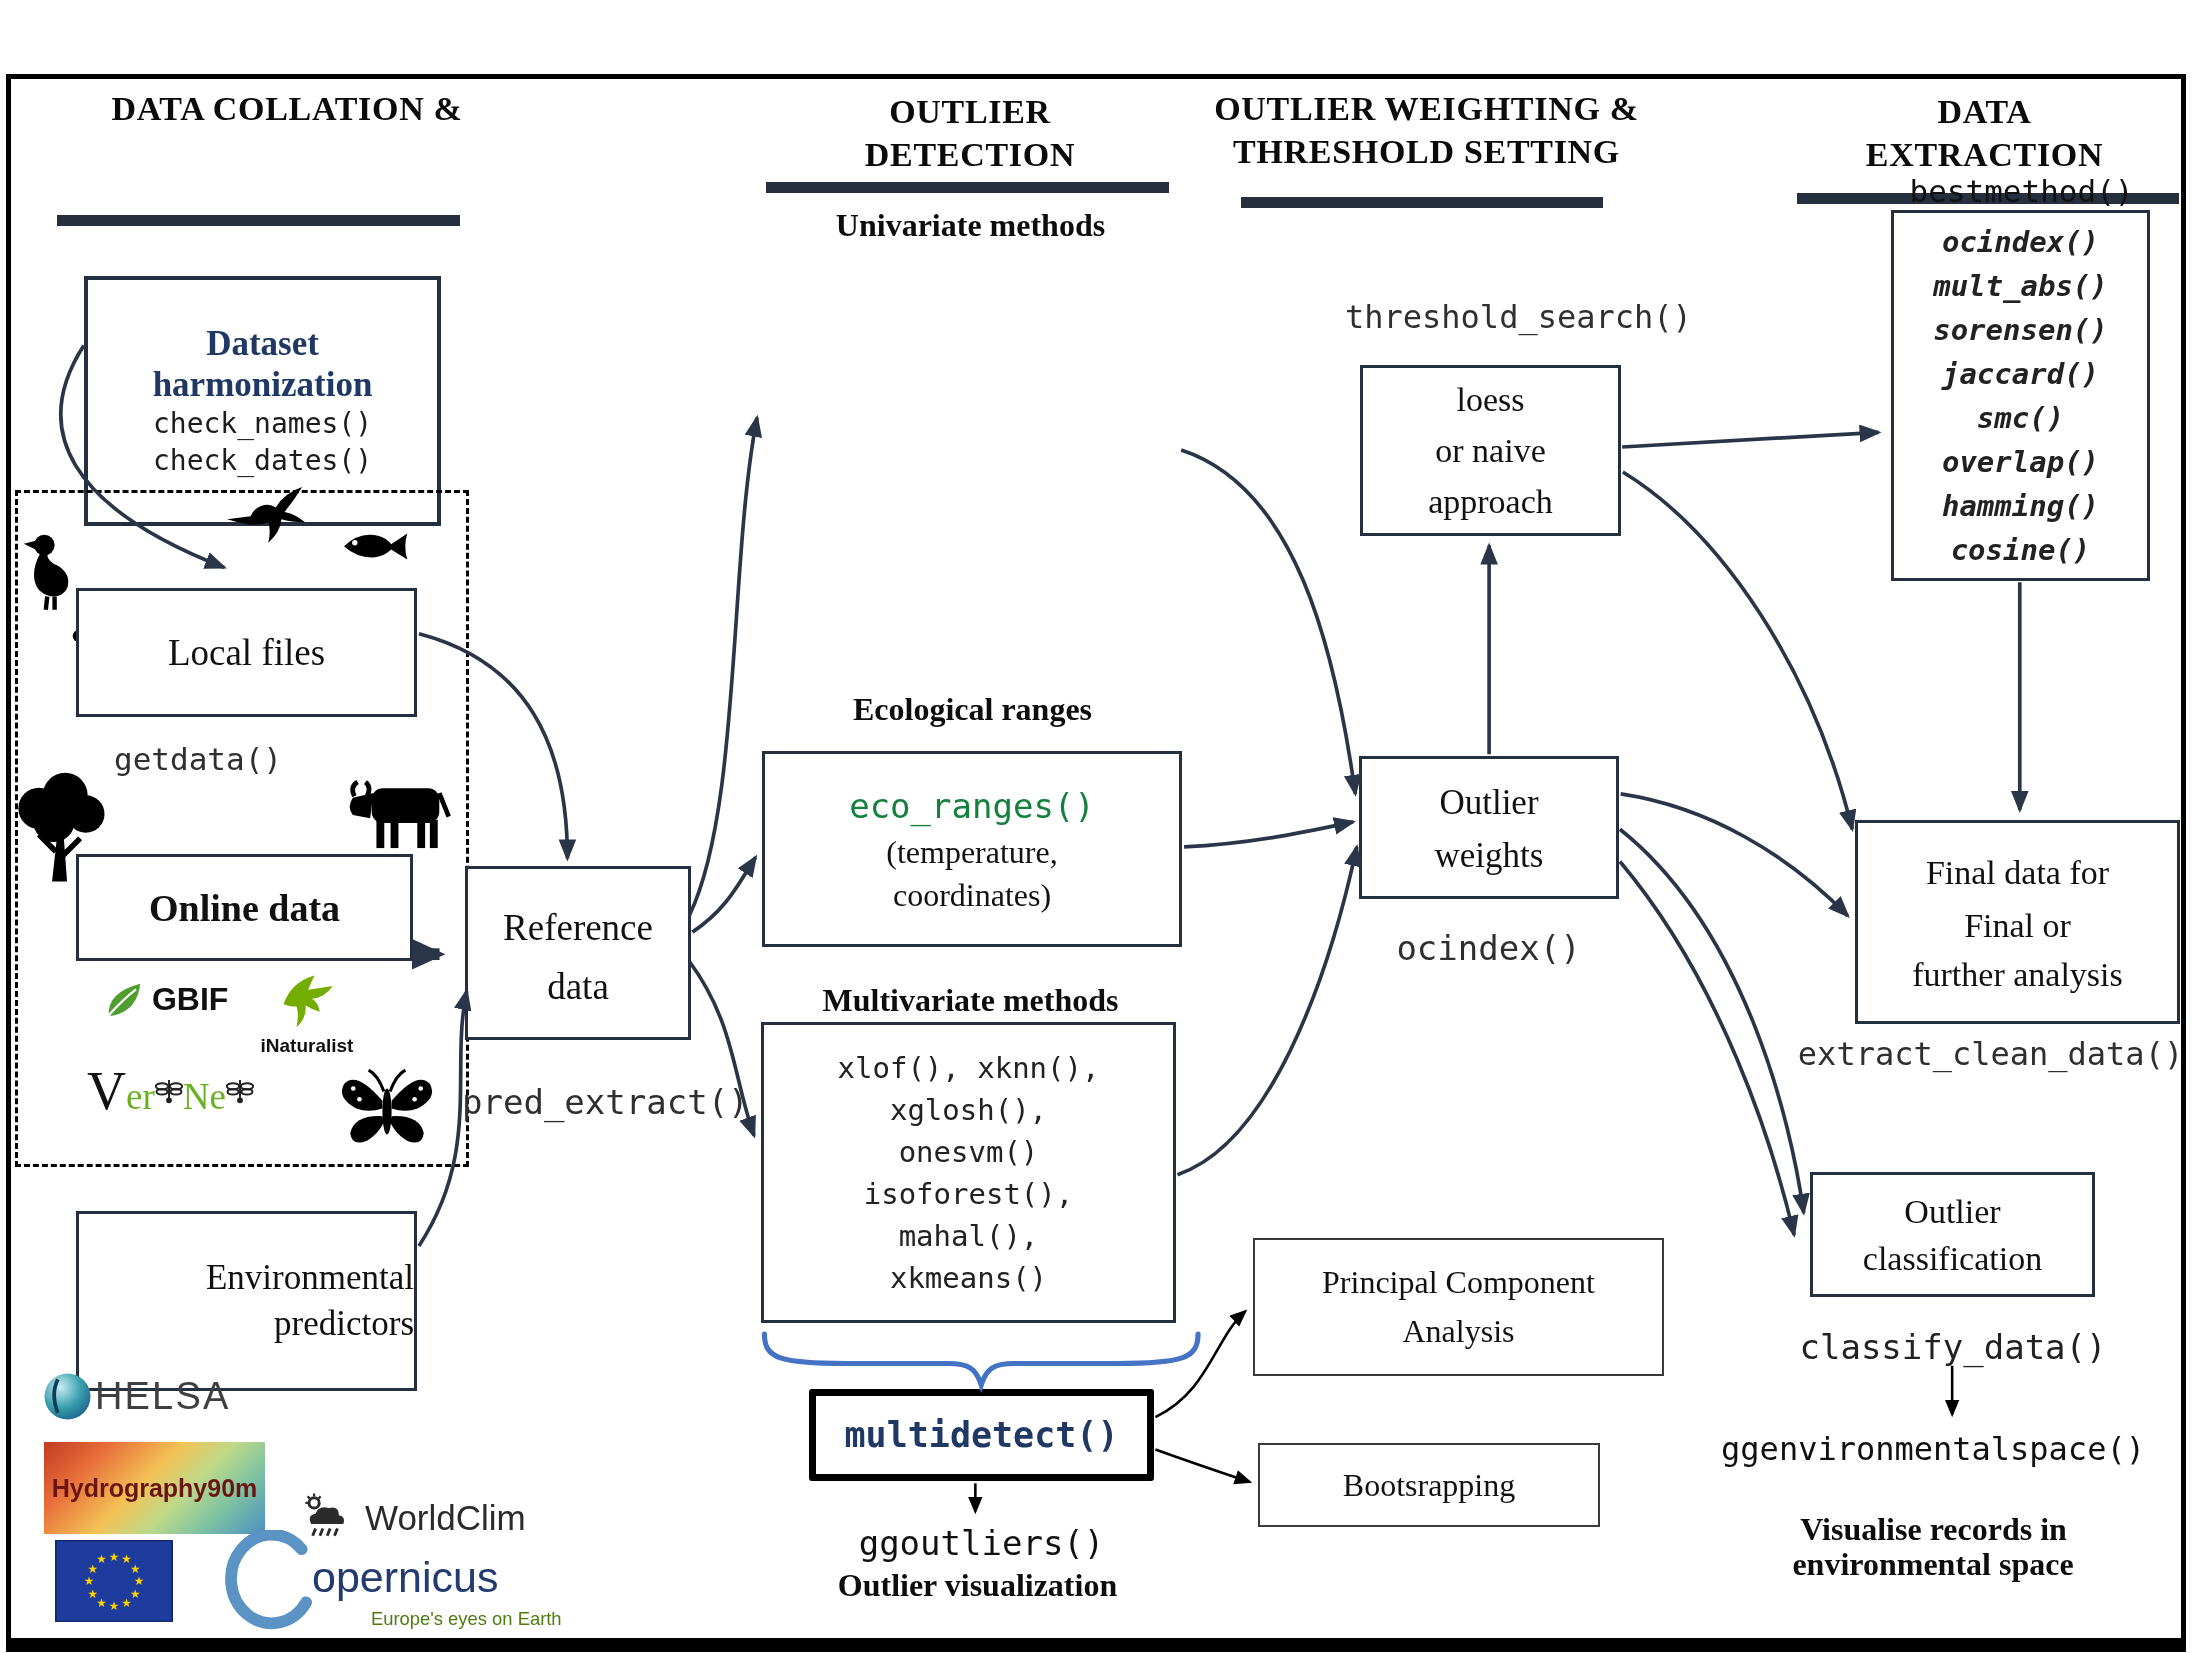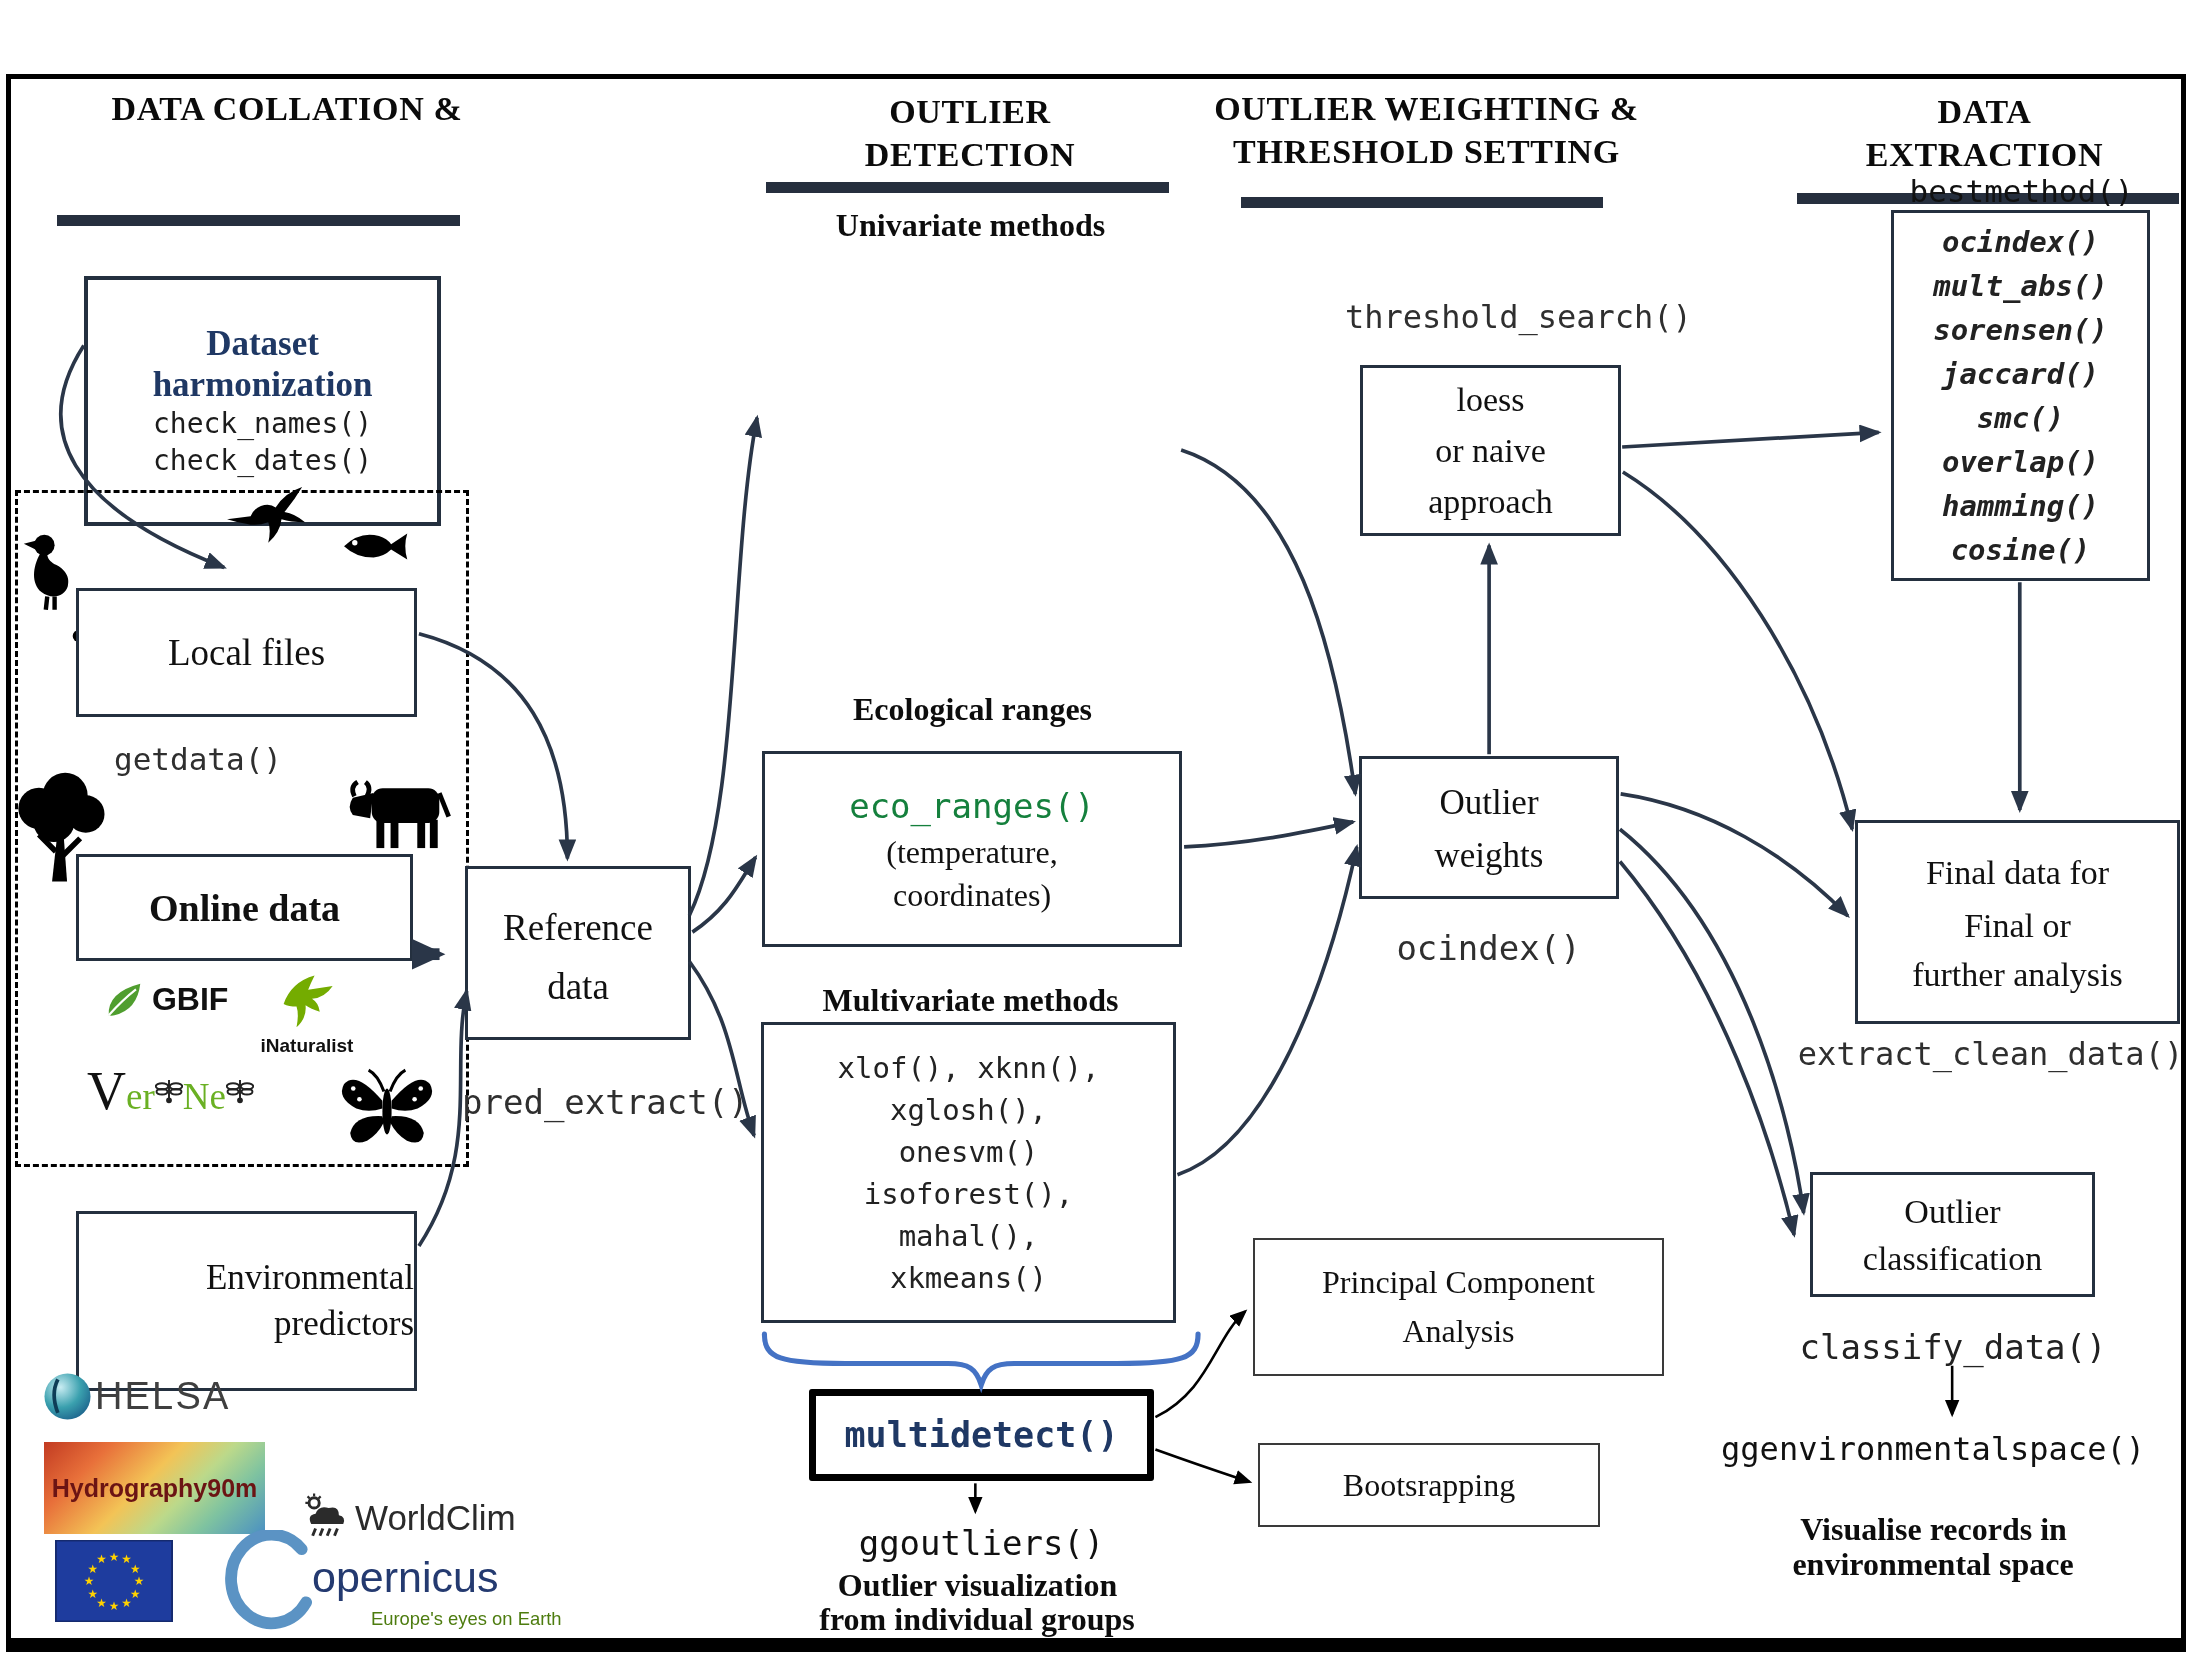--- a/index.html
+++ b/index.html
@@ -192,21 +192,21 @@
       <circle cx="33" cy="33" r="31" fill="url(#gl)"></circle>
       <path d="M20,10 Q10,30 20,55" stroke="#0e3d57" stroke-width="5" fill="none"></path>
     </svg>
     <span class="logotext" style="font-size:38px;color:#3f3f3f;letter-spacing:2.2px;">HELSA</span>
   </div>
 
   <div class="hydro" style="left:44px;top:1442px;width:221px;height:92px;">
     <span style="font-size:25px;color:#6b1414;">Hydrography90m</span>
   </div>
 
-  <div class="abs" style="left:301px;top:1492px;display:flex;align-items:center;gap:3px;">
+  <div class="abs" style="left:301px;top:1492px;display:flex;align-items:center;gap:13px;">
     <svg width="51" height="51" viewBox="0 0 70 70">
       <circle cx="18" cy="15" r="7" fill="none" stroke="#2b2b2b" stroke-width="4"></circle>
       <path d="M18,2 L18,6 M6,15 L10,15 M9,6 L12,9 M27,6 L24,9" stroke="#2b2b2b" stroke-width="3"></path>
       <path d="M14,44 Q8,32 20,30 Q24,18 38,22 Q52,18 52,32 Q62,34 58,44 Z" fill="#2b2b2b"></path>
       <path d="M20,50 L16,60 M30,50 L26,60 M40,50 L36,60 M50,50 L46,60" stroke="#2b2b2b" stroke-width="4"></path>
     </svg>
     <span class="logotext" style="font-size:35px;color:#2b2b2b;">WorldClim</span>
   </div>
 
   <svg class="icon" style="left:55px;top:1540px;" width="118" height="82" viewBox="0 0 160 112">
@@ -259,21 +259,20 @@
     <div>mahal(),</div>
     <div>xkmeans()</div>
   </div>
 
   <div class="box" style="left:809px;top:1389px;width:345px;height:92px;border:7.4px solid #000;border-radius:2.9px;">
     <div class="mono navy" style="font-size:35px;font-weight:bold;">multidetect()</div>
   </div>
 
   <div class="fn" style="left:809px;top:1523px;width:345px;text-align:center;font-size:34px;color:#111;">ggoutliers()</div>
   <div class="cap" style="left:757px;top:1567px;width:441px;">Outlier visualization</div>
-  <div class="cap" style="left:742px;top:1601px;width:470px;">from individual groups</div>
 
   <div class="fn" style="left:1345px;top:298px;font-size:32px;">threshold_search()</div>
 
   <div class="box" style="left:1360px;top:365px;width:261px;height:171px;">
     <div style="font-size:34px;line-height:51px;">loess</div>
     <div style="font-size:34px;line-height:51px;">or naive</div>
     <div style="font-size:34px;line-height:51px;">approach</div>
   </div>
 
   <div class="box" style="left:1359px;top:756px;width:260px;height:143px;">

